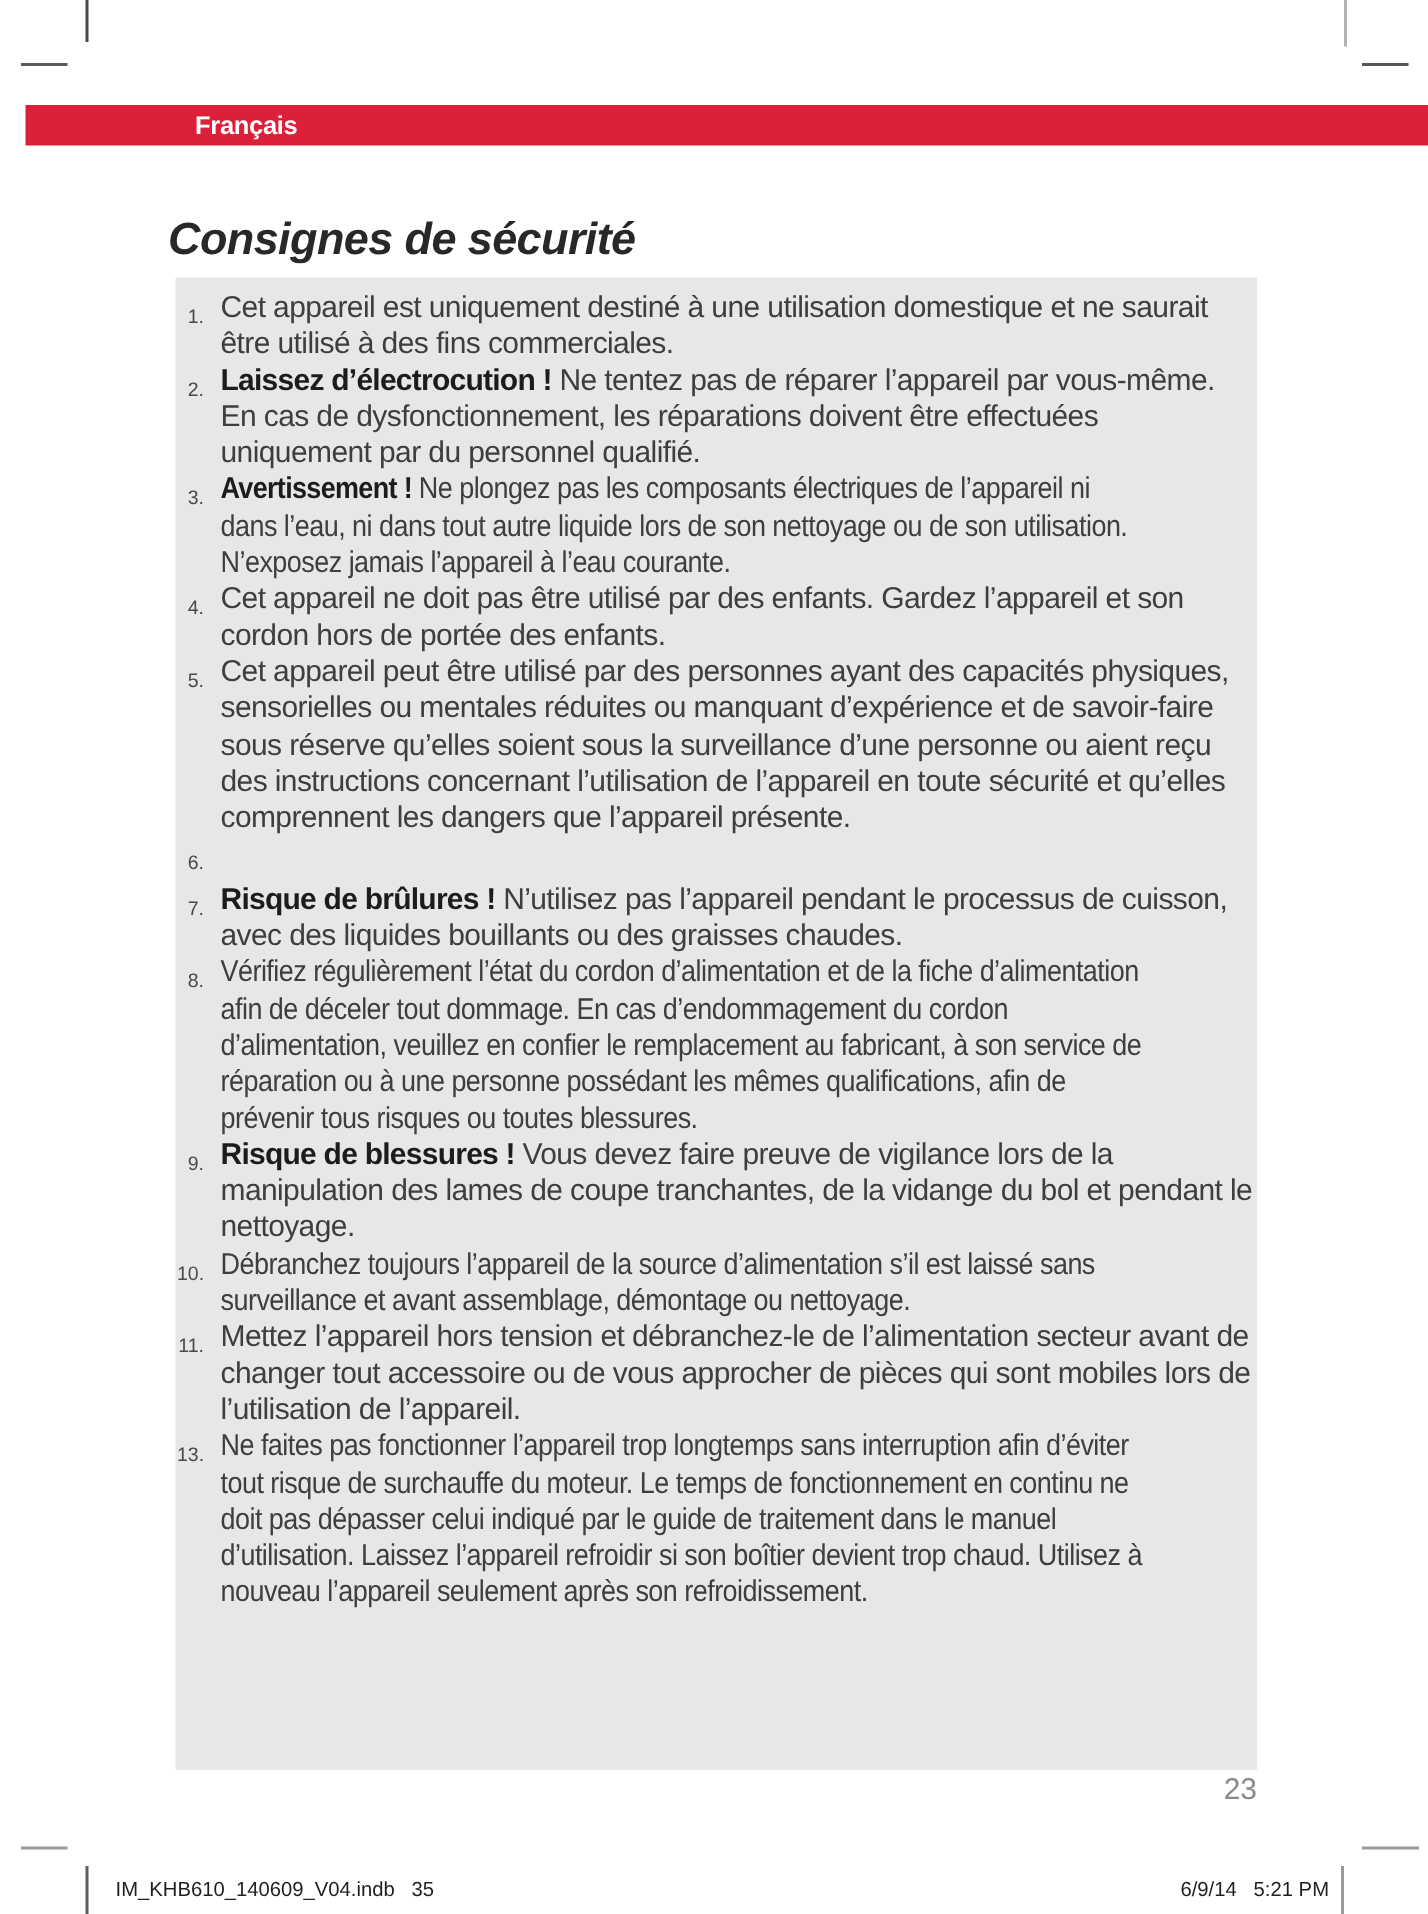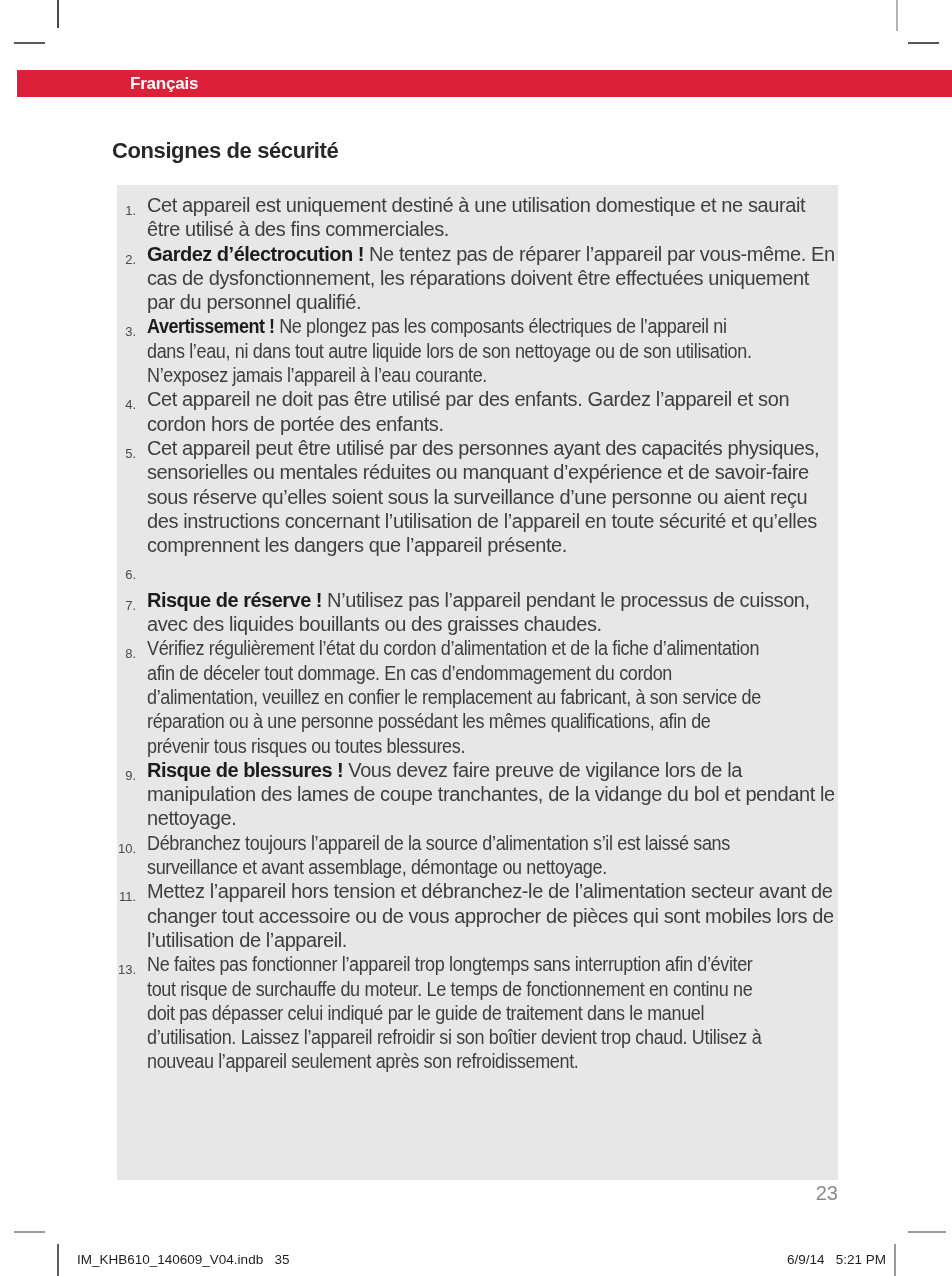--- a/index.html
+++ b/index.html
@@ -25,21 +25,21 @@
     position:absolute;left:17px;top:70px;width:952px;height:27px;
     background:var(--accent);
   }
   .lang-band .lang-label{
     position:absolute;left:113px;top:0;height:27px;line-height:27px;
     color:#ffffff;font-weight:bold;font-size:17px;letter-spacing:-0.2px;
   }
   
   .page-title{
     position:absolute;left:112px;top:123px;
-    font-size:22px;font-weight:bold;color:#282828;letter-spacing:-0.4px;
+    font-size:30px;font-weight:bold;color:#282828;letter-spacing:-0.4px;font-style:italic;
   }
   
   .safety-panel{
     position:absolute;left:117px;top:185px;width:721px;min-height:995px;
     background:var(--panel);
     box-sizing:border-box;
     padding:8px 1px 10px 1px;
   }
   ol.safety-list{list-style:none;margin:0;padding:0;}
   ol.safety-list li{
@@ -91,40 +91,40 @@
 <h1 class="page-title">Consignes de sécurité</h1>
 
 <div class="safety-panel">
   <ol class="safety-list">
       <li>
     <span class="num">1.</span>
     <div class="txt"><span>Cet appareil est uniquement destiné à une utilisation domestique et ne saurait être utilisé à des fins commerciales.</span></div>
   </li>
       <li>
     <span class="num">2.</span>
-    <div class="txt"><strong class="lead">Gardez d’électrocution ! </strong><span>Ne tentez pas de réparer l’appareil par vous-même. En cas de dysfonctionnement, les réparations doivent être effectuées uniquement par du personnel qualifié.</span></div>
+    <div class="txt"><strong class="lead">Laissez d’électrocution ! </strong><span>Ne tentez pas de réparer l’appareil par vous-même. En cas de dysfonctionnement, les réparations doivent être effectuées uniquement par du personnel qualifié.</span></div>
   </li>
       <li>
     <span class="num">3.</span>
     <div class="txt condensed"><strong class="lead">Avertissement ! </strong><span>Ne plongez pas les composants électriques de l’appareil ni dans l’eau, ni dans tout autre liquide lors de son nettoyage ou de son utilisation. N’exposez jamais l’appareil à l’eau courante.</span></div>
   </li>
       <li>
     <span class="num">4.</span>
     <div class="txt"><span>Cet appareil ne doit pas être utilisé par des enfants. Gardez l’appareil et son cordon hors de portée des enfants.</span></div>
   </li>
       <li>
     <span class="num">5.</span>
     <div class="txt"><span>Cet appareil peut être utilisé par des personnes ayant des capacités physiques, sensorielles ou mentales réduites ou manquant d’expérience et de savoir-faire sous réserve qu’elles soient sous la surveillance d’une personne ou aient reçu des instructions concernant l’utilisation de l’appareil en toute sécurité et qu’elles comprennent les dangers que l’appareil présente.</span></div>
   </li>
       <li>
     <span class="num">6.</span>
   </li>
       <li>
     <span class="num">7.</span>
-    <div class="txt"><strong class="lead">Risque de réserve ! </strong><span>N’utilisez pas l’appareil pendant le processus de cuisson, avec des liquides bouillants ou des graisses chaudes.</span></div>
+    <div class="txt"><strong class="lead">Risque de brûlures ! </strong><span>N’utilisez pas l’appareil pendant le processus de cuisson, avec des liquides bouillants ou des graisses chaudes.</span></div>
   </li>
       <li>
     <span class="num">8.</span>
     <div class="txt condensed"><span>Vérifiez régulièrement l’état du cordon d’alimentation et de la fiche d’alimentation afin de déceler tout dommage. En cas d’endommagement du cordon d’alimentation, veuillez en confier le remplacement au fabricant, à son service de réparation ou à une personne possédant les mêmes qualifications, afin de prévenir tous risques ou toutes blessures.</span></div>
   </li>
       <li>
     <span class="num">9.</span>
     <div class="txt"><strong class="lead">Risque de blessures ! </strong><span>Vous devez faire preuve de vigilance lors de la manipulation des lames de coupe tranchantes, de la vidange du bol et pendant le nettoyage.</span></div>
   </li>
       <li>

